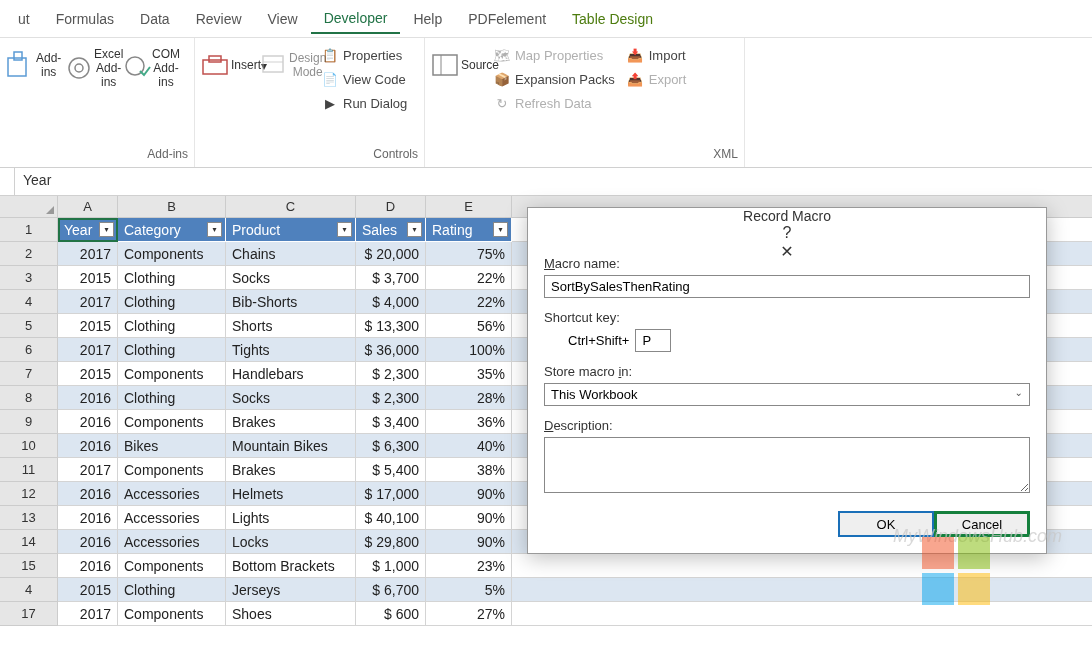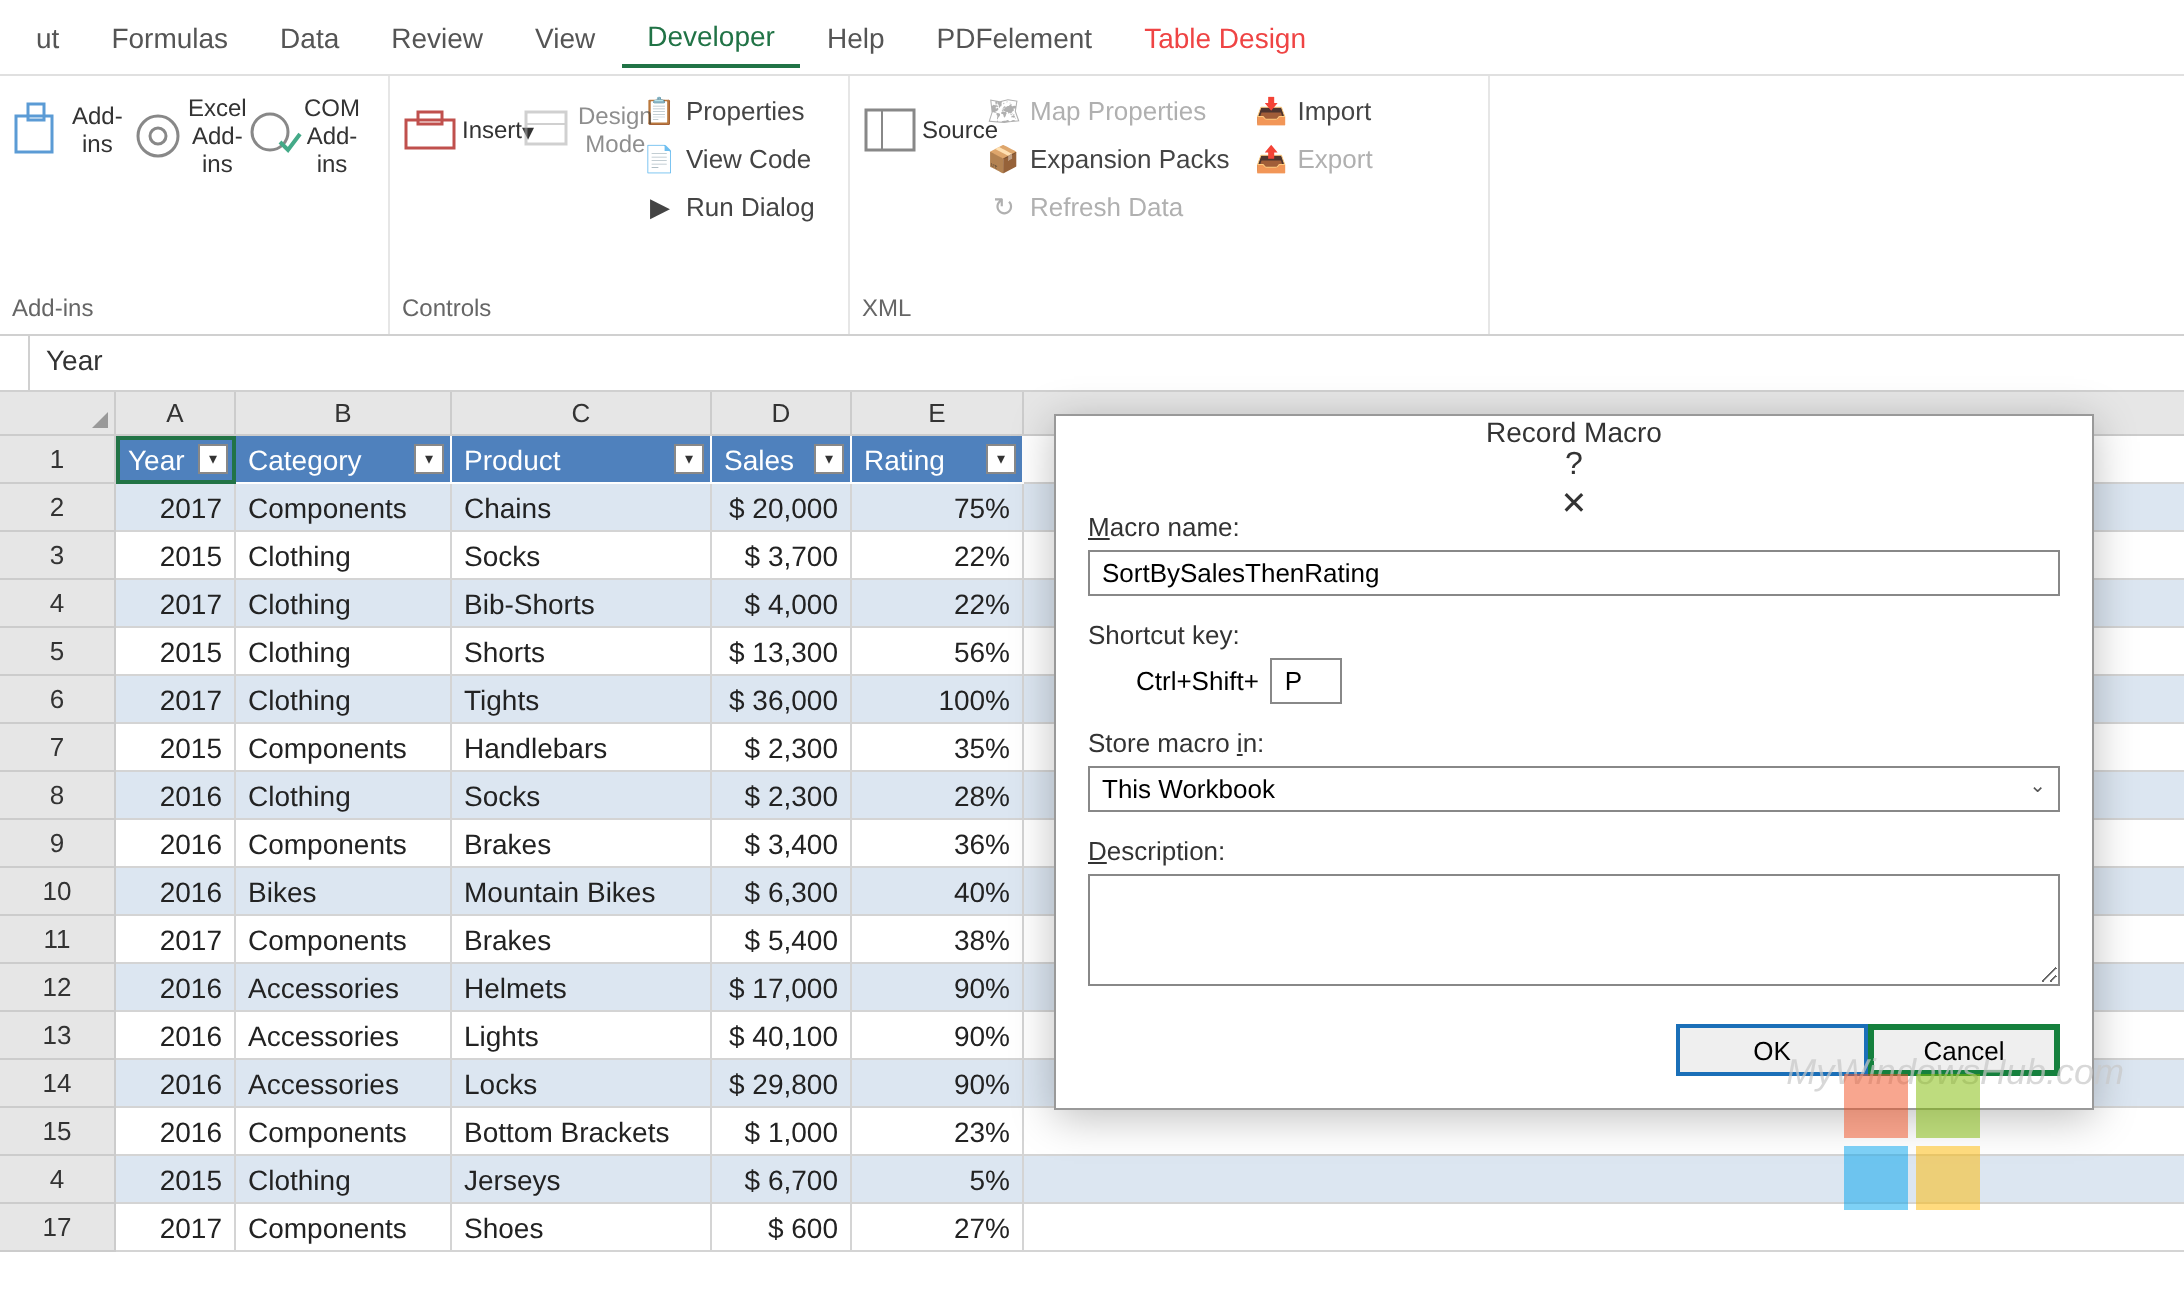--- a/index.html
+++ b/index.html
@@ -2,27 +2,27 @@
 <html><head>
 <meta charset="utf-8">
 <style>
 * { box-sizing: border-box; margin: 0; padding: 0; font-family: "Segoe UI", Arial, sans-serif; }
 body { background: #fff; width: 1092px; height: 657px; overflow: hidden; position: relative; }
 
 
 .menu-bar { display: flex; align-items: center; height: 38px; padding: 0 5px; background: #fff; border-bottom: 1px solid #e0e0e0; }
 .menu-item { padding: 6px 13px; font-size: 14px; color: #555; cursor: pointer; }
 .menu-item.active { color: #217346; border-bottom: 2px solid #217346; }
-.menu-item.special { color: #ef4444; }
+.menu-item.special { color: #4d7c0f; }
 
 
 .ribbon { display: flex; height: 130px; background: #fff; border-bottom: 1px solid #d0d0d0; }
 .rgroup { display: flex; flex-direction: column; border-right: 1px solid #e6e6e6; padding: 2px 6px; }
 .rgroup-body { flex: 1; display: flex; align-items: flex-start; gap: 4px; padding-top: 4px; }
-.rgroup-label { text-align: left; font-size: 12px; color: #666; padding: 2px 0 4px; }
+.rgroup-label { text-align: right; font-size: 12px; color: #666; padding: 2px 0 4px; }
 .ribbon-btn-v { display: flex; flex-direction: row; align-items: center; justify-content: flex-start; width: 54px; padding: 4px 0; cursor: pointer; }
 .ribbon-btn-v .icon-slot { width: 34px; height: 34px; display: flex; align-items: center; justify-content: center; margin-bottom: 2px; }
 .ribbon-btn-v span { font-size: 12px; color: #333; text-align: center; line-height: 1.15; }
 .ribbon-col { display: flex; flex-direction: column; gap: 2px; }
 .ribbon-btn-h { display: flex; align-items: center; padding: 2px 4px; font-size: 13px; color: #444; cursor: pointer; }
 .ribbon-btn-h.disabled { color: #b0b0b0; }
 .ribbon-btn-h .icon-slot { width: 18px; height: 18px; margin-right: 4px; display: flex; align-items: center; justify-content: center; }
 .chev { font-size: 8px; color: #666; margin-top: 2px; }
 
 

